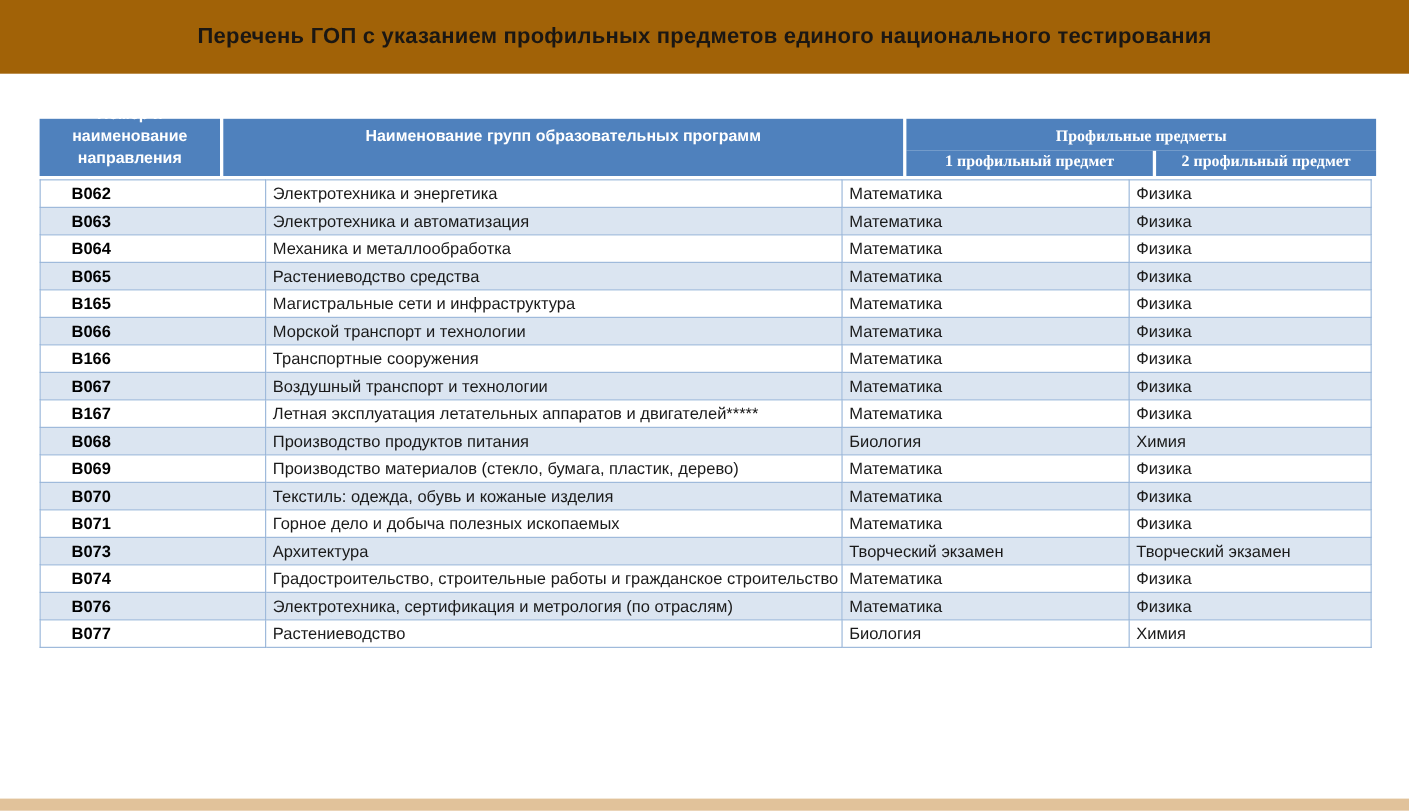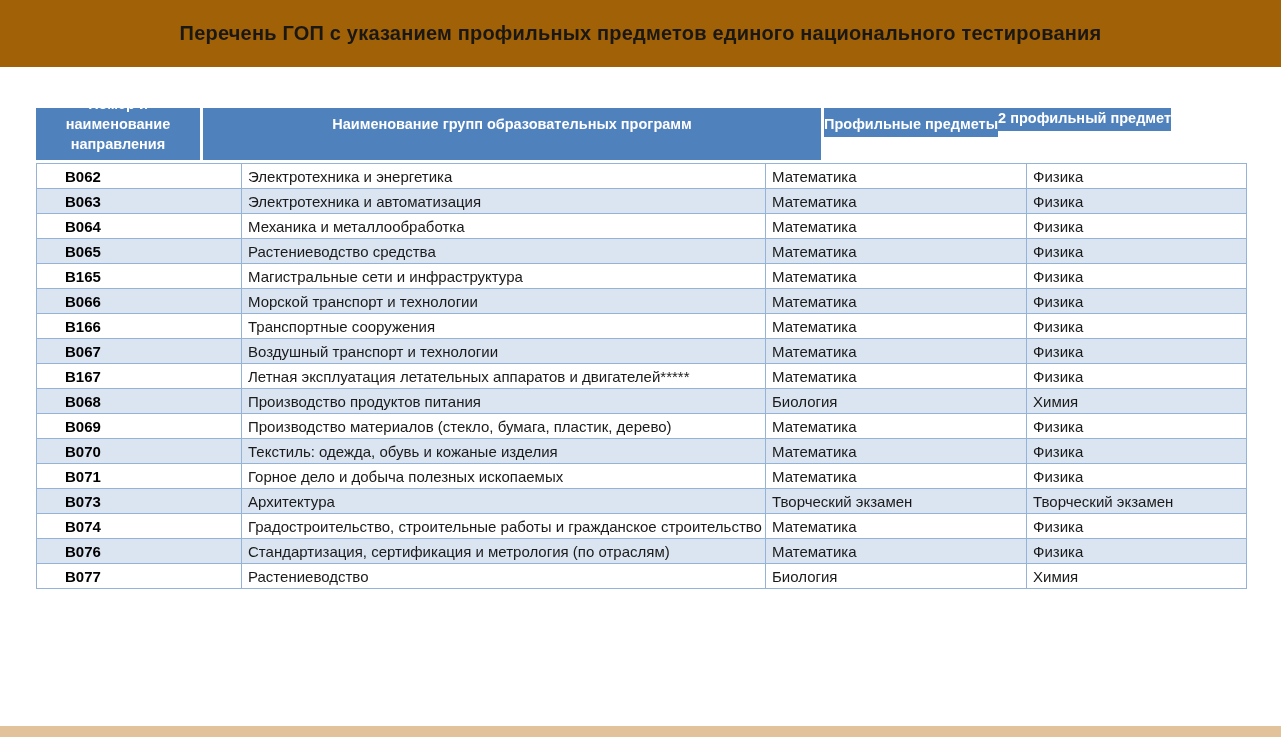--- a/index.html
+++ b/index.html
@@ -28,21 +28,21 @@
     box-sizing:border-box;
   }
   .hcol1{
     width:164px;display:flex;align-items:center;justify-content:center;
     text-align:center;line-height:20px;padding:2px 4px;
   }
   .hcol2{
     width:618px;text-align:center;padding-top:8px;
   }
   .hgroup{
-    flex:1;display:flex;flex-direction:row;background:transparent;gap:0;
+    flex:1;display:flex;flex-direction:column;background:transparent;gap:0;font-family:Liberation Serif, serif;
   }
   .hgroup-top{
     background:#4f81bd;color:#fff;font-weight:bold;font-size:14.5px;
     text-align:center;height:29px;box-sizing:border-box;padding-top:8px;
   }
   .hgroup-bottom{
     display:flex;gap:3px;height:23px;
   }
   .hsub{
     background:#4f81bd;color:#fff;font-weight:bold;font-size:14.5px;
@@ -69,20 +69,21 @@
 <div class="banner">
   <div class="banner-title">Перечень ГОП с указанием профильных предметов единого национального тестирования</div>
 </div>
 
 <div class="thead">
   <div class="hcell hcol1">Номер и наименование направления подготовки</div>
   <div class="hcell hcol2">Наименование групп образовательных программ</div>
   <div class="hgroup">
     <div class="hgroup-top">Профильные предметы</div>
     <div class="hgroup-bottom">
+      <div class="hsub hsub1">1 профильный предмет</div>
       <div class="hsub hsub2">2 профильный предмет</div>
     </div>
   </div>
 </div>
 
 <table class="tbody">
   <colgroup>
     <col style="width:205px">
     <col style="width:524px">
     <col style="width:261px">
@@ -174,21 +175,21 @@
         <td class="c-sub2">Творческий экзамен</td>
       </tr>
       <tr>
         <td class="c-code">B074</td>
         <td class="c-program">Градостроительство, строительные работы и гражданское строительство</td>
         <td class="c-sub1">Математика</td>
         <td class="c-sub2">Физика</td>
       </tr>
       <tr>
         <td class="c-code">B076</td>
-        <td class="c-program">Стандартизация, сертификация и метрология (по отраслям)</td>
+        <td class="c-program">Электротехника, сертификация и метрология (по отраслям)</td>
         <td class="c-sub1">Математика</td>
         <td class="c-sub2">Физика</td>
       </tr>
       <tr>
         <td class="c-code">B077</td>
         <td class="c-program">Растениеводство</td>
         <td class="c-sub1">Биология</td>
         <td class="c-sub2">Химия</td>
       </tr>
     </tbody>

